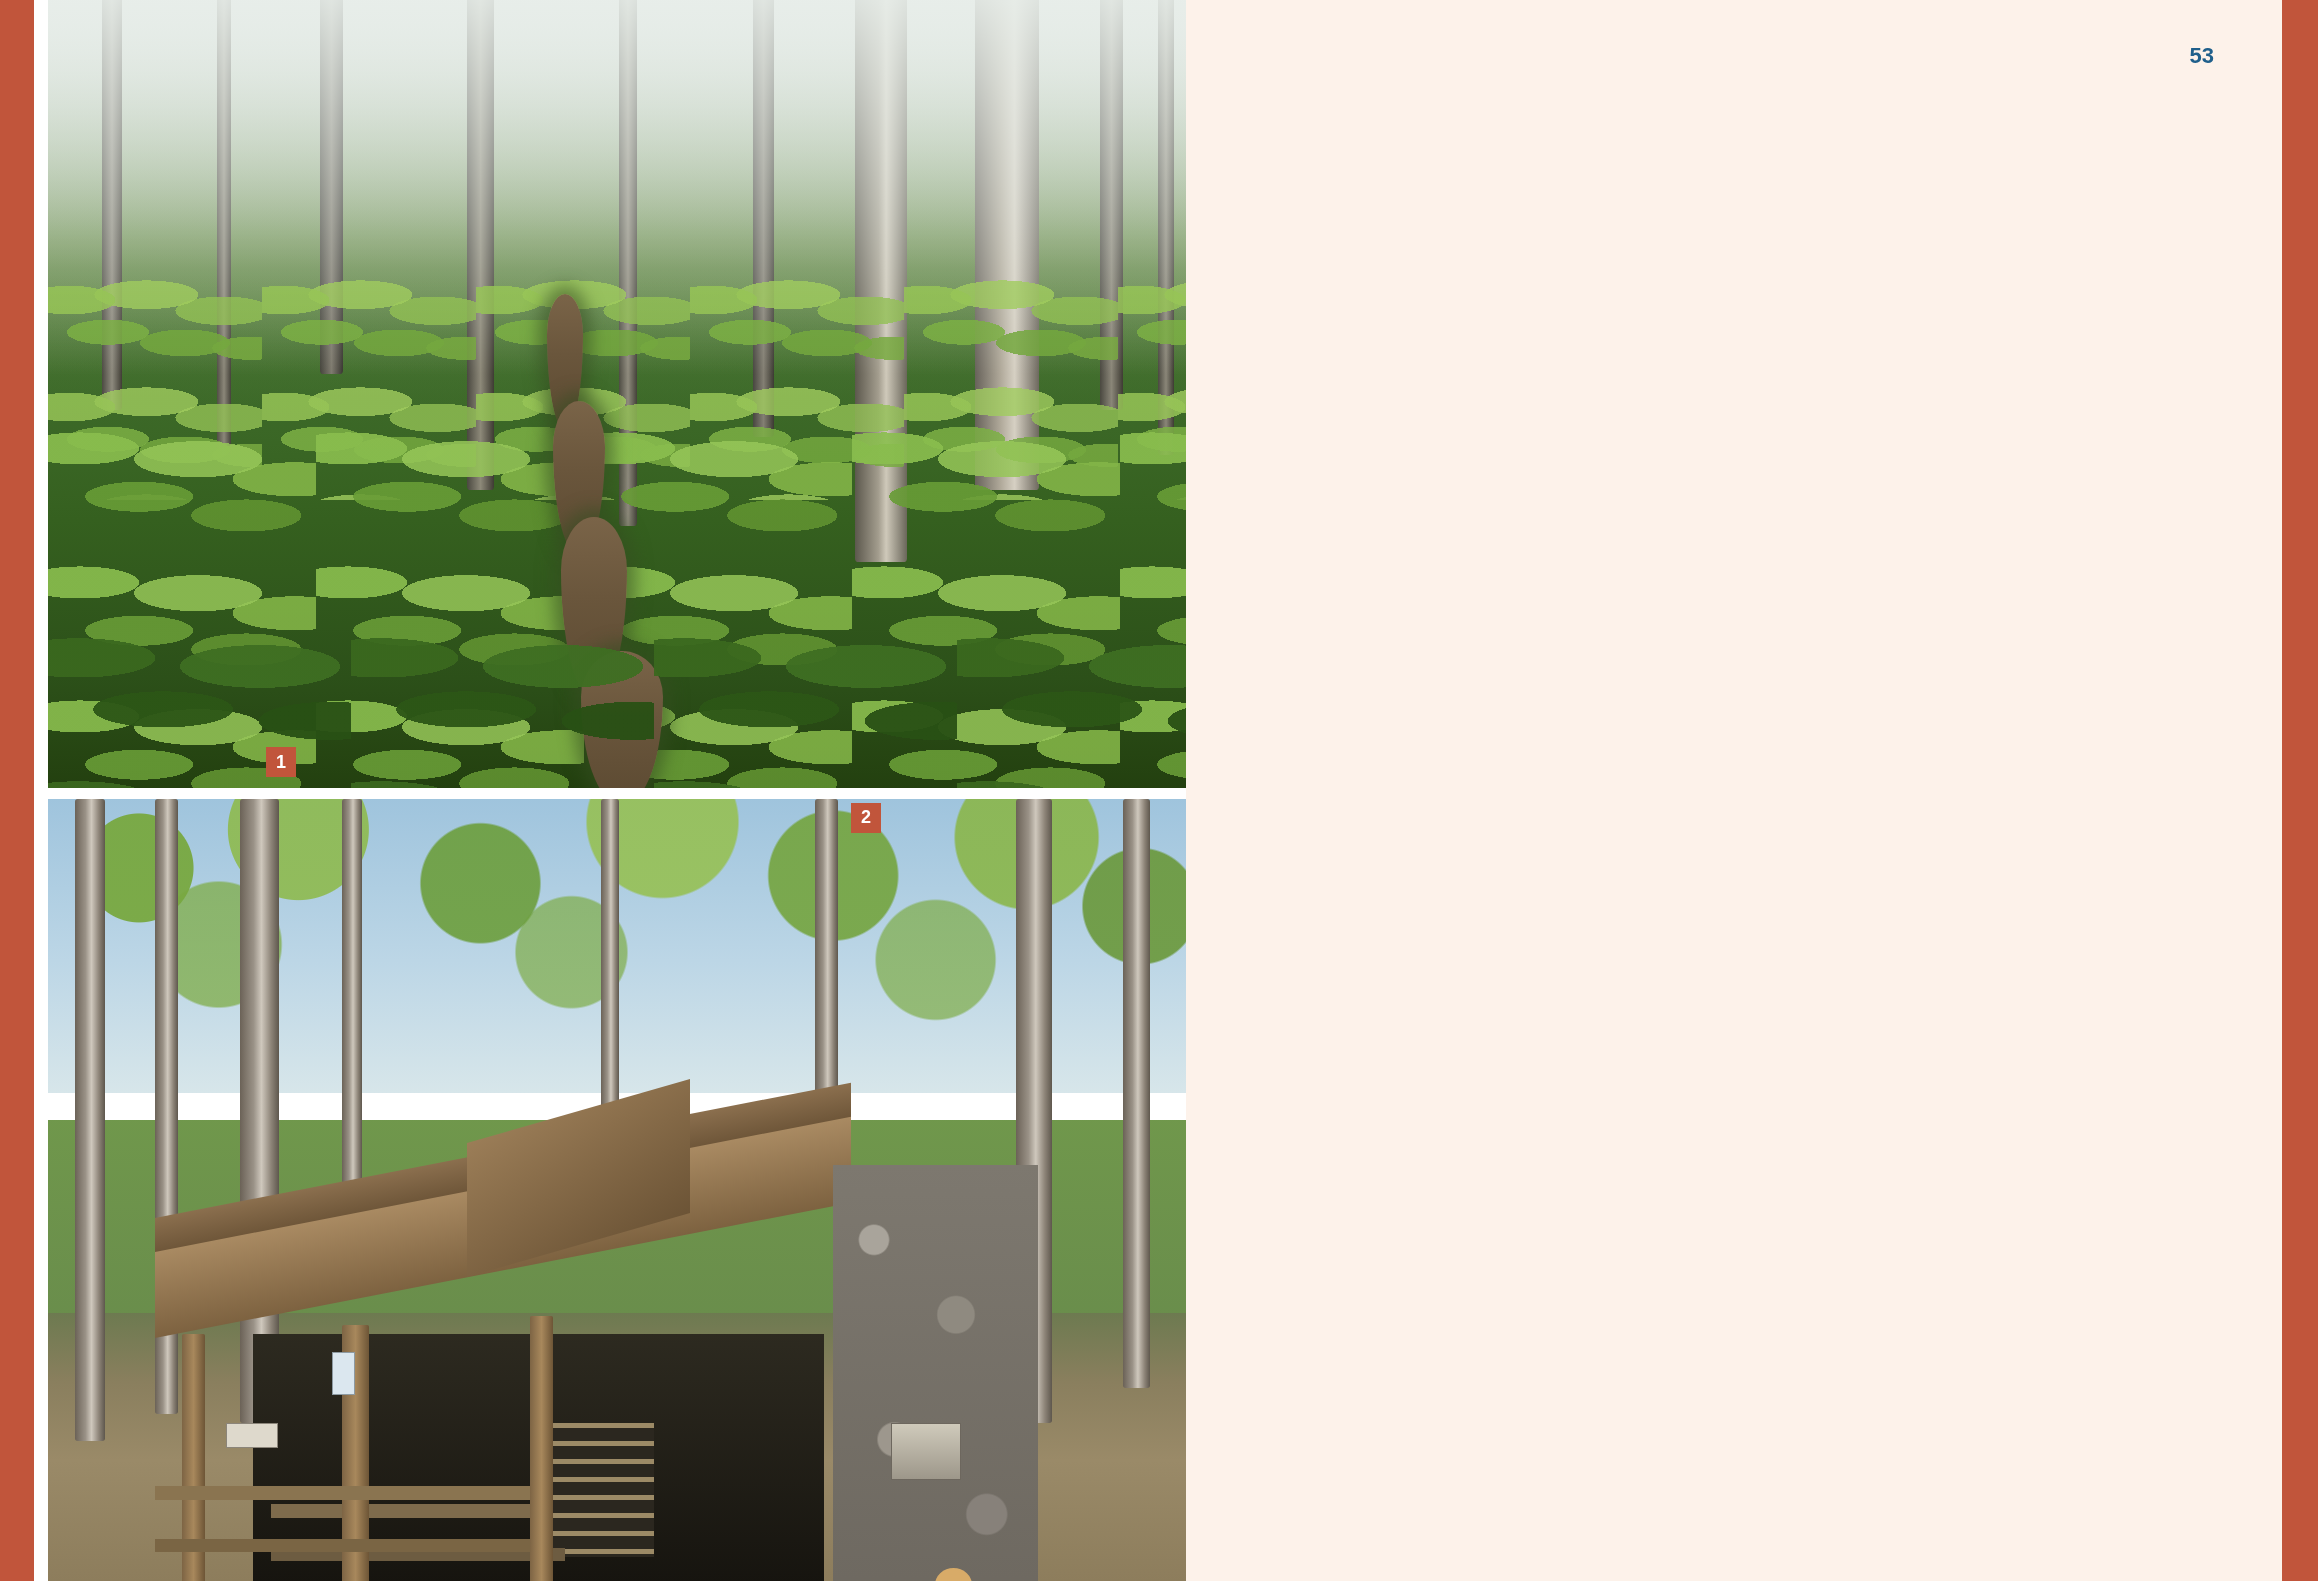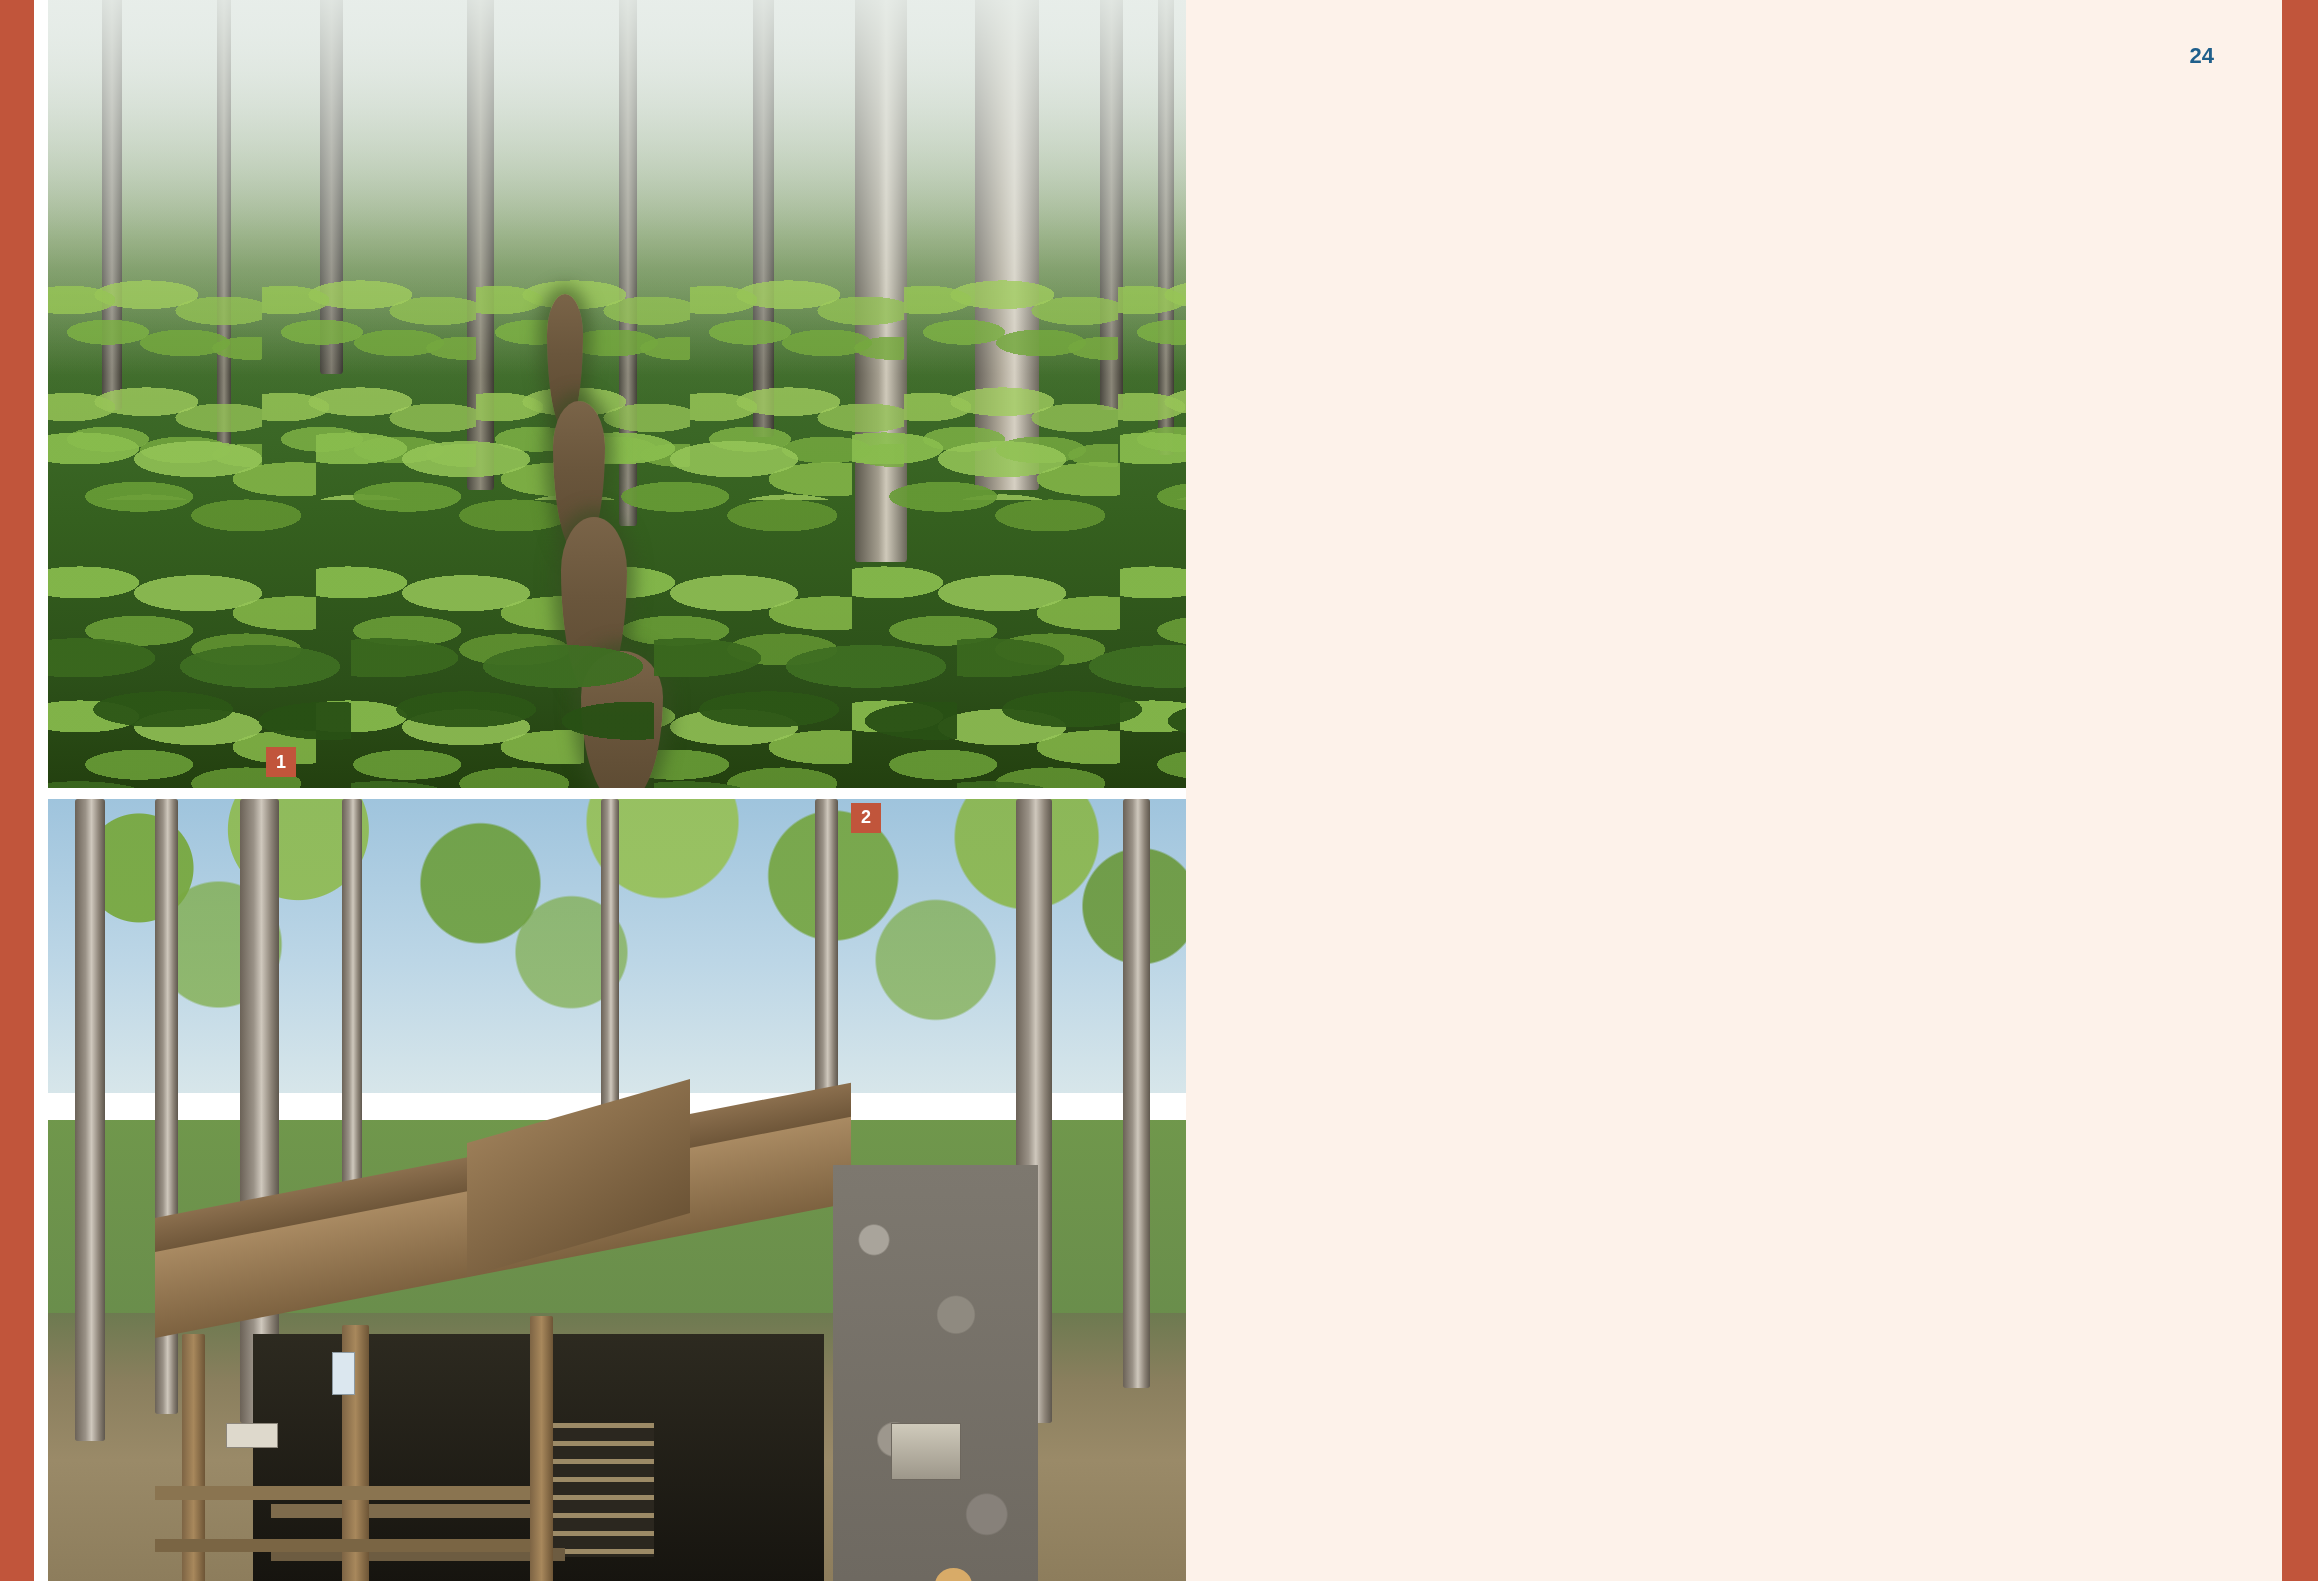--- a/index.html
+++ b/index.html
@@ -269,17 +269,17 @@
 
         <div style="position:absolute; left:887px; top:769px; width:37px; height:34px; background:#d8ab68; border-radius:50% 50% 40% 40%;"></div>
 
       </div>
       <div class="photo-num num-2" style="left:803px; top:3.6px;">2</div>
     </div>
   </div>
 
   <div class="text-col">
 
-    <div class="folio">24</div>
+    <div class="folio">53</div>
 
   </div>
 </div>
 
 
 </body></html>

